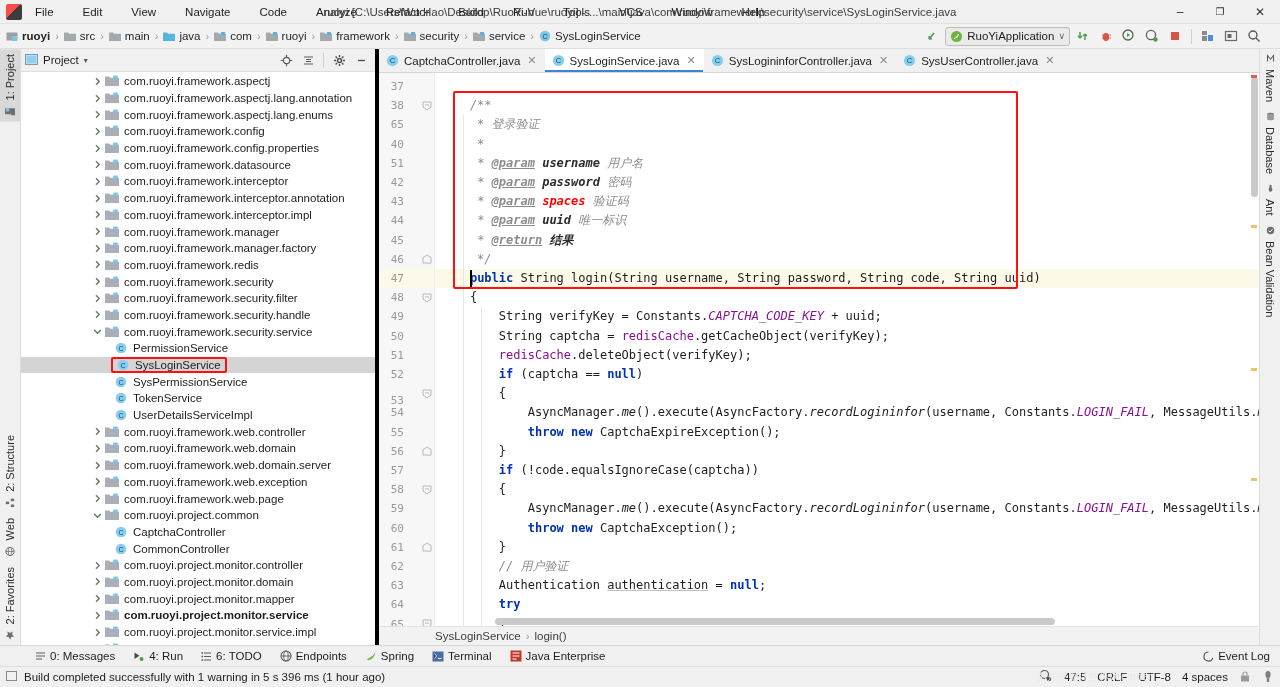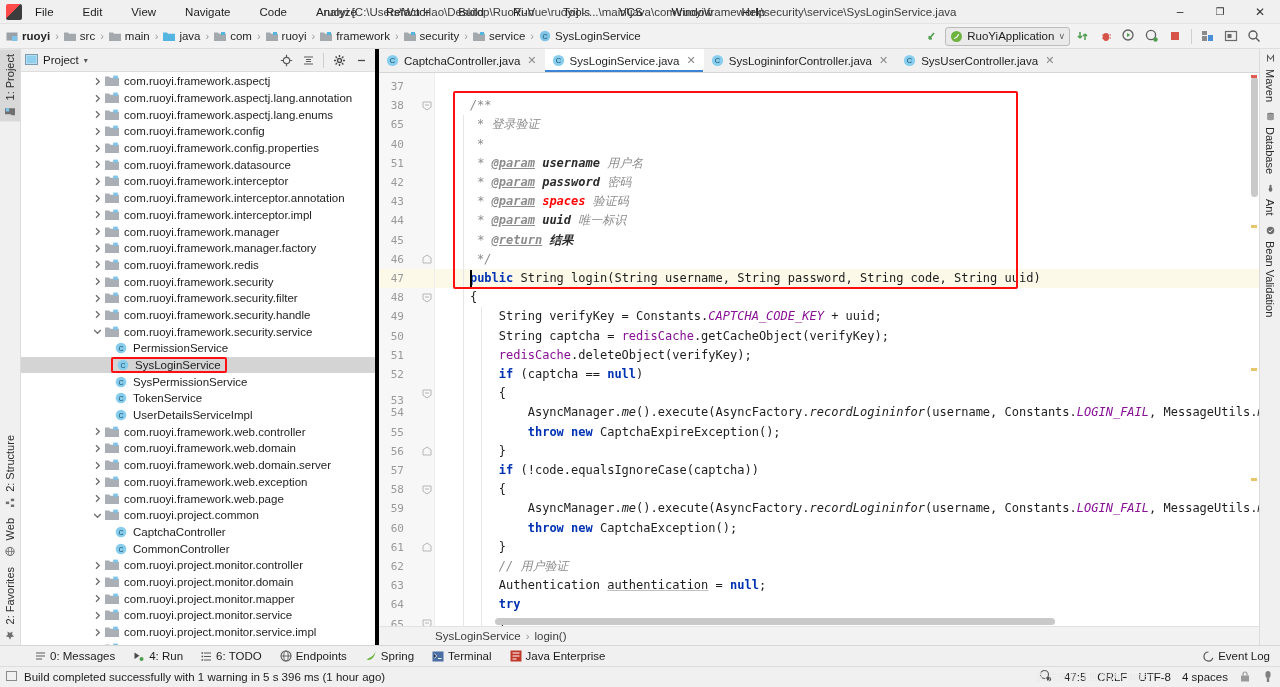--- a/index.html
+++ b/index.html
@@ -985,21 +985,21 @@
               <span>com.ruoyi.project.monitor.mapper</span>
             </div>
           </div>
           <div class="tree-row">
             <div style="width: 68px; flex: 0 0 auto;"></div>
             <div class="arrow">
               <svg width="9" height="9" viewBox="0 0 9 9">
                 <path d="M3 1.2 L6.3 4.5 L3 7.8" stroke="#6e6e6e" stroke-width="1.3" fill="none"></path>
               </svg>
             </div>
-            <div style="display: flex; align-items: center;">
+            <div style="display: flex; align-items: center; font-weight: bold;">
               <span class="pkg-ic">
                 <svg width="14" height="12" viewBox="0 0 14 12">
                   <path d="M0 1.5h4.2l1 1.3H14v8.2H0z" fill="#a9afb4"></path>
                   <rect x="8.2" y="0.6" width="4.6" height="3.2" fill="#7ec3e8"></rect>
                 </svg>
               </span>
               <span>com.ruoyi.project.monitor.service</span>
             </div>
           </div>
           <div class="tree-row">

